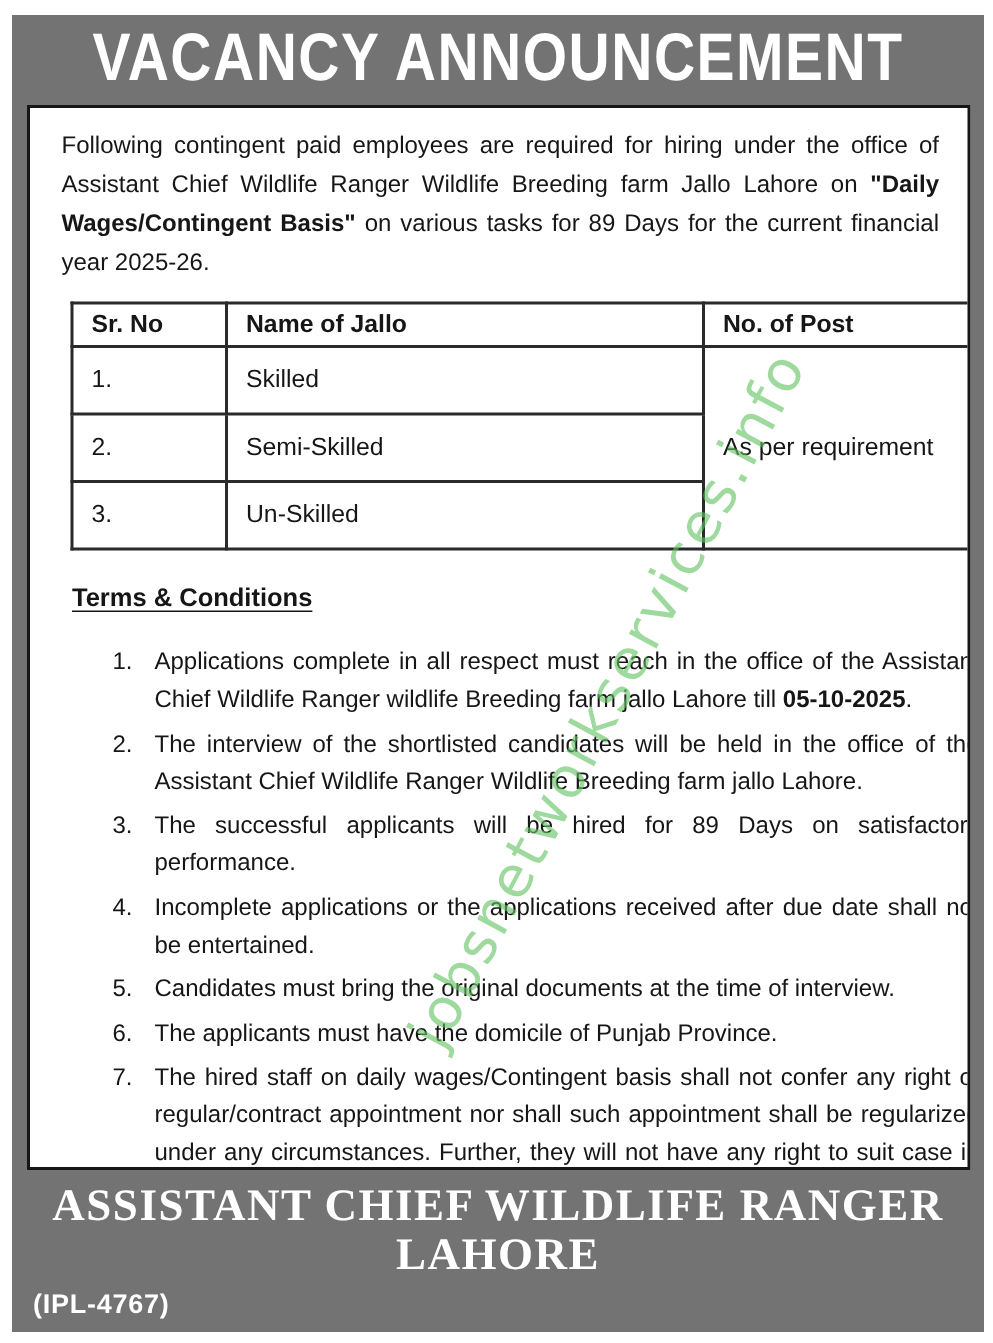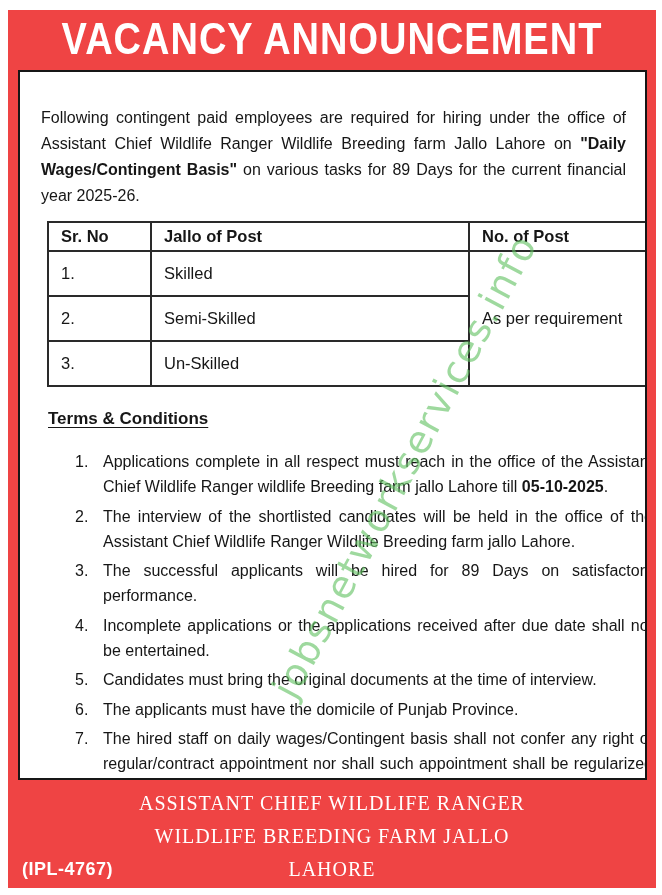--- a/index.html
+++ b/index.html
@@ -8,21 +8,21 @@
     background: #ffffff;
     font-family: "Liberation Sans", sans-serif;
     color: #161616;
     position: relative;
     overflow: hidden;
   }
   .ad {
     position: absolute;
     left: 8px; top: 10px;
     width: 648px; height: 878px;
-    background: #ef4444;
+    background: #737373;
     display: flex;
     flex-direction: column;
     justify-content: space-between;
   }
   
   .title-band {
     height: 58px;
     display: flex;
     align-items: center;
     justify-content: center;
@@ -47,21 +47,20 @@
     border: 2px solid #161616;
     height: 100%;
     padding: 13px 17px 8px 15px;
     overflow: hidden;
   }
   .intro {
     font-size: 16px;
     line-height: 26px;
     text-align: justify;
     padding: 0 2px 0 6px;
-    margin-top: 20px;
   }
   .bold { font-weight: bold; }
   
   table.posts {
     border-collapse: collapse;
     margin: 12px 0 0 12px;
     width: 606px;
     table-layout: fixed;
   }
   table.posts th, table.posts td {
@@ -106,22 +105,22 @@
   
   .footer-band {
     height: 108px;
     position: relative;
     color: #ffffff;
     text-align: center;
     padding-top: 7px;
   }
   .footer-line {
     font-family: "Liberation Serif", serif;
-    font-weight: normal;
-    font-size: 20px;
+    font-weight: bold;
+    font-size: 30px;
     line-height: 33px;
     letter-spacing: 1px;
   }
   .ipl-ref {
     position: absolute;
     left: 14px;
     bottom: 8px;
     font-family: "Liberation Sans", sans-serif;
     font-weight: bold;
     font-size: 18px;
@@ -158,21 +157,21 @@
 
       <table class="posts">
         <colgroup>
           <col class="col-sr">
             <col class="col-name">
             <col class="col-no">
         </colgroup>
         <thead>
           <tr>
             <th>Sr. No</th>
-            <th>Jallo of Post</th>
+            <th>Name of Jallo</th>
             <th>No. of Post</th>
           </tr>
         </thead>
         <tbody>
           <tr>
             <td>1.</td>
             <td>Skilled</td>
             <td class="merged" rowspan="3">As per requirement</td>
           </tr>
           <tr>
@@ -217,20 +216,19 @@
             <span class="term-num">7.</span>
             <span class="term-text"><span>The hired staff on daily wages/Contingent basis shall not confer any right of regular/contract appointment nor shall such appointment shall be regularized under any circumstances. Further, they will not have any right to suit case in any court for the hiring / firing or any other reason related to their further employment or dismissal under any circumstances.</span></span>
           </div>
         </div>
 
     </div>
   </div>
 
   <div class="footer-band">
     <div class="footer-line">ASSISTANT CHIEF WILDLIFE RANGER</div>
-    <div class="footer-line">WILDLIFE BREEDING FARM JALLO</div>
     <div class="footer-line">LAHORE</div>
     <div class="ipl-ref">(IPL-4767)</div>
   </div>
 
 </div>
 
 <div class="watermark" style="color: rgb(99, 194, 99);">jobsnetworkservices.info</div>
 
 </body></html>

